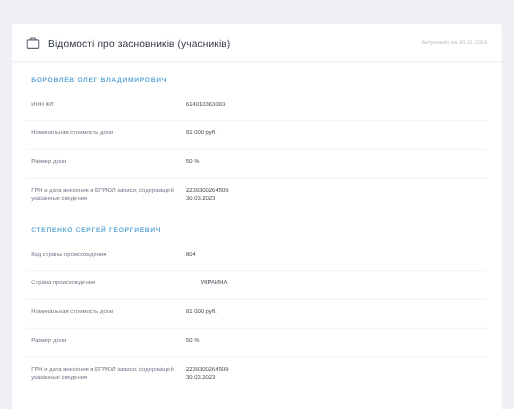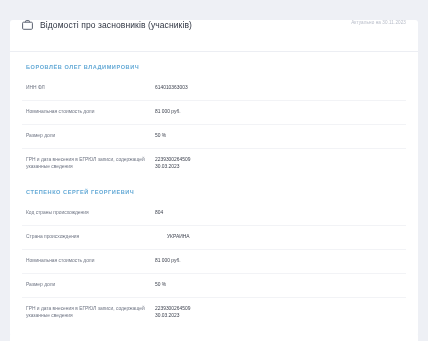--- a/index.html
+++ b/index.html
@@ -19,21 +19,21 @@
     left: 10px;
     top: 20px;
     width: 408px;
     background: #ffffff;
     border-radius: 3px;
     box-sizing: border-box;
   }
 
   .card-header {
     display: flex;
-    align-items: flex-start;
+    align-items: center;
     justify-content: space-between;
     height: 32px;
     padding: 0 12px 0 12px;
     border-bottom: 1px solid #eceef3;
     box-sizing: border-box;
   }
 
   .header-left {
     display: flex;
     align-items: center;

